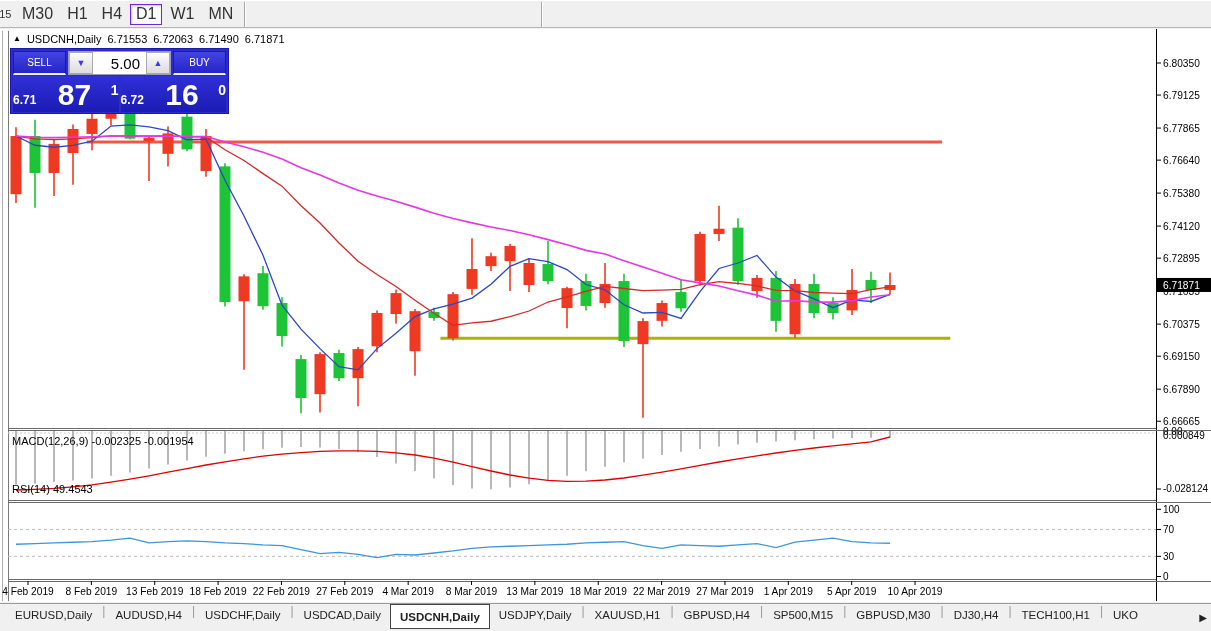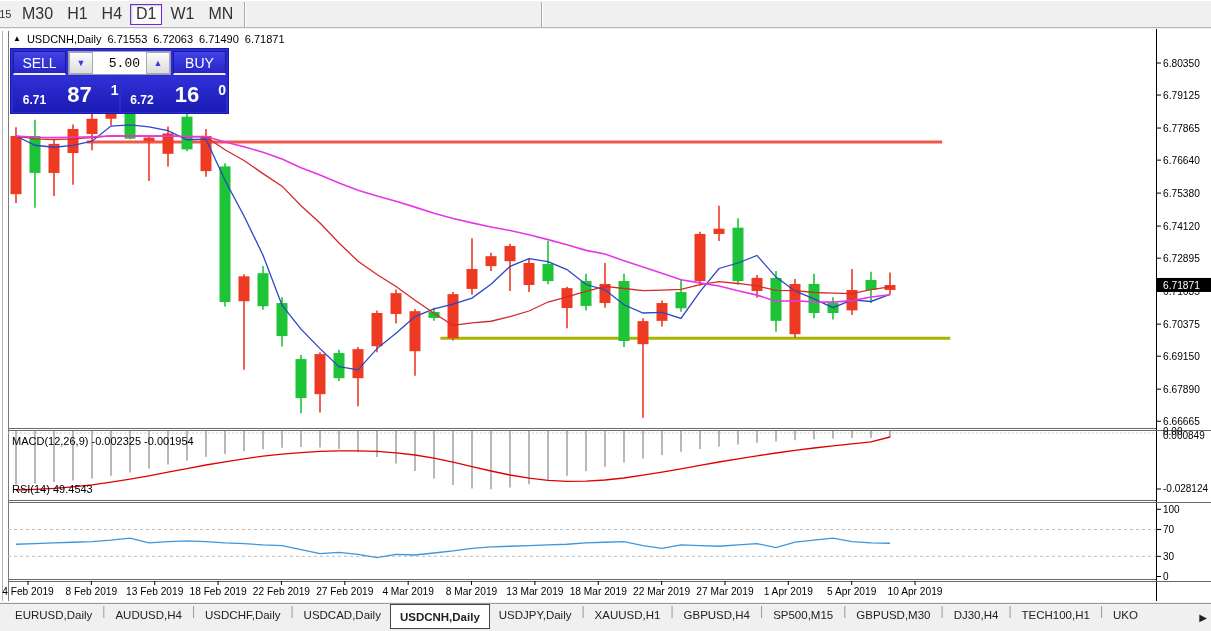--- a/index.html
+++ b/index.html
@@ -26,33 +26,33 @@
   .chartwin svg { position:absolute; left:0; top:0; }
   .chart-title { position:absolute; left:13px; top:4px; font-size:11px; color:#000;
                  display:flex; gap:6px; align-items:center; z-index:5; white-space:nowrap; }
   .chart-title .tri { font-size:8px; position:relative; top:-1px; }
   .panel-label { position:absolute; font-size:11px; color:#000; z-index:5; white-space:nowrap; }
   
   .trade { position:absolute; left:10px; top:19px; width:219px; height:66px;
            background:#2b2bd0; border:1px solid #1a1aa8; z-index:6; padding:2px; }
   .trade-row1 { display:flex; height:24px; }
   .btn-deal { width:53px; height:24px; background:linear-gradient(#4343e4,#2626c8);
-              color:#fff; font-size:14px; border:1px solid #1a1aa8; border-bottom:2px solid #efefef;
+              color:#fff; font-size:10px; border:1px solid #1a1aa8; border-bottom:2px solid #efefef;
               cursor:pointer; font-family:"Liberation Sans",sans-serif; }
   .vol-group { flex:1; display:flex; margin:0 2px; background:#f0f0f0; border:1px solid #9a9ab8; height:24px; }
   .spin-btn { width:24px; background:linear-gradient(#fcfcfc,#dcdcdc); border:1px solid #aaa;
               color:#3a3ae0; font-size:9px; cursor:pointer; display:flex; align-items:center; justify-content:center; }
   .vol-input { flex:1; border:none; outline:none; text-align:right; padding-right:6px;
-               font-size:13px; font-family:Liberation Mono, monospace; background:#fff; color:#000; width:50px; }
+               font-size:15px; font-family:Liberation Sans, sans-serif; background:#fff; color:#000; width:50px; }
   .trade-row2 { display:flex; height:36px; margin-top:1px; }
   .quote { flex:1; background:linear-gradient(#3030d8,#1b1bb4); color:#fff; display:flex;
-           align-items:flex-end; justify-content:flex-end; padding-bottom:2px; cursor:pointer;gap:19px; }
+           align-items:flex-end; justify-content:space-between; padding-bottom:2px; cursor:pointer; }
   .quote + .quote { margin-left:2px; }
   .q-small { font-size:12px; font-weight:bold; margin-right:2px; margin-bottom:3px; }
-  .q-big { font-size:22px; font-weight:bold; line-height:30px; }
+  .q-big { font-size:30px; font-weight:bold; line-height:30px; }
   .q-sup { font-size:14px; font-weight:bold; margin-bottom:12px; }
   
   .tabbar { position:absolute; left:0; top:602px; width:1211px; height:29px; background:#f0f0f0;
             border-top:1px solid #9a9a9a; display:flex; overflow:hidden; padding-left:6px; }
   .tab { height:22px; padding:0 9px; font-size:11.5px; color:#222; display:flex; align-items:center;
          white-space:nowrap; cursor:pointer; }
   .tab.active { background:#fff; border:1px solid #444; font-weight:bold; height:25px; }
   .tab-sep { color:#999; font-size:12px; margin:0 1px; }
   .tab-scroll { position:absolute; right:4px; top:8px; font-size:10px; color:#222; cursor:pointer; background:#f0f0f0; padding-left:4px; }
 </style>

